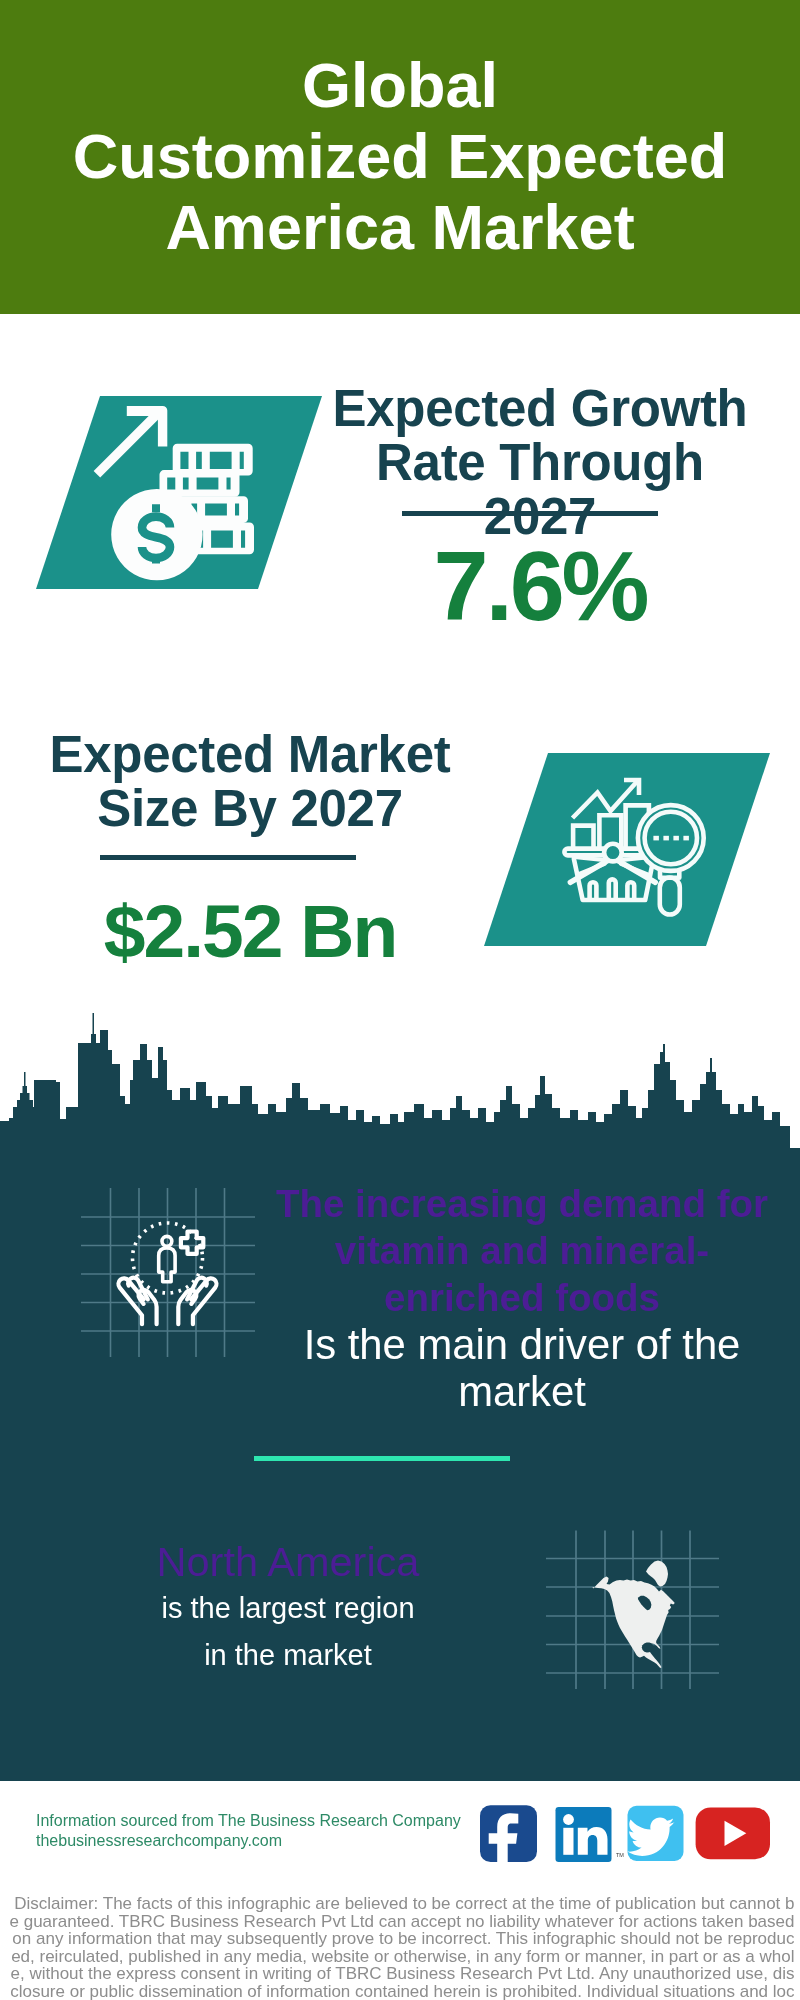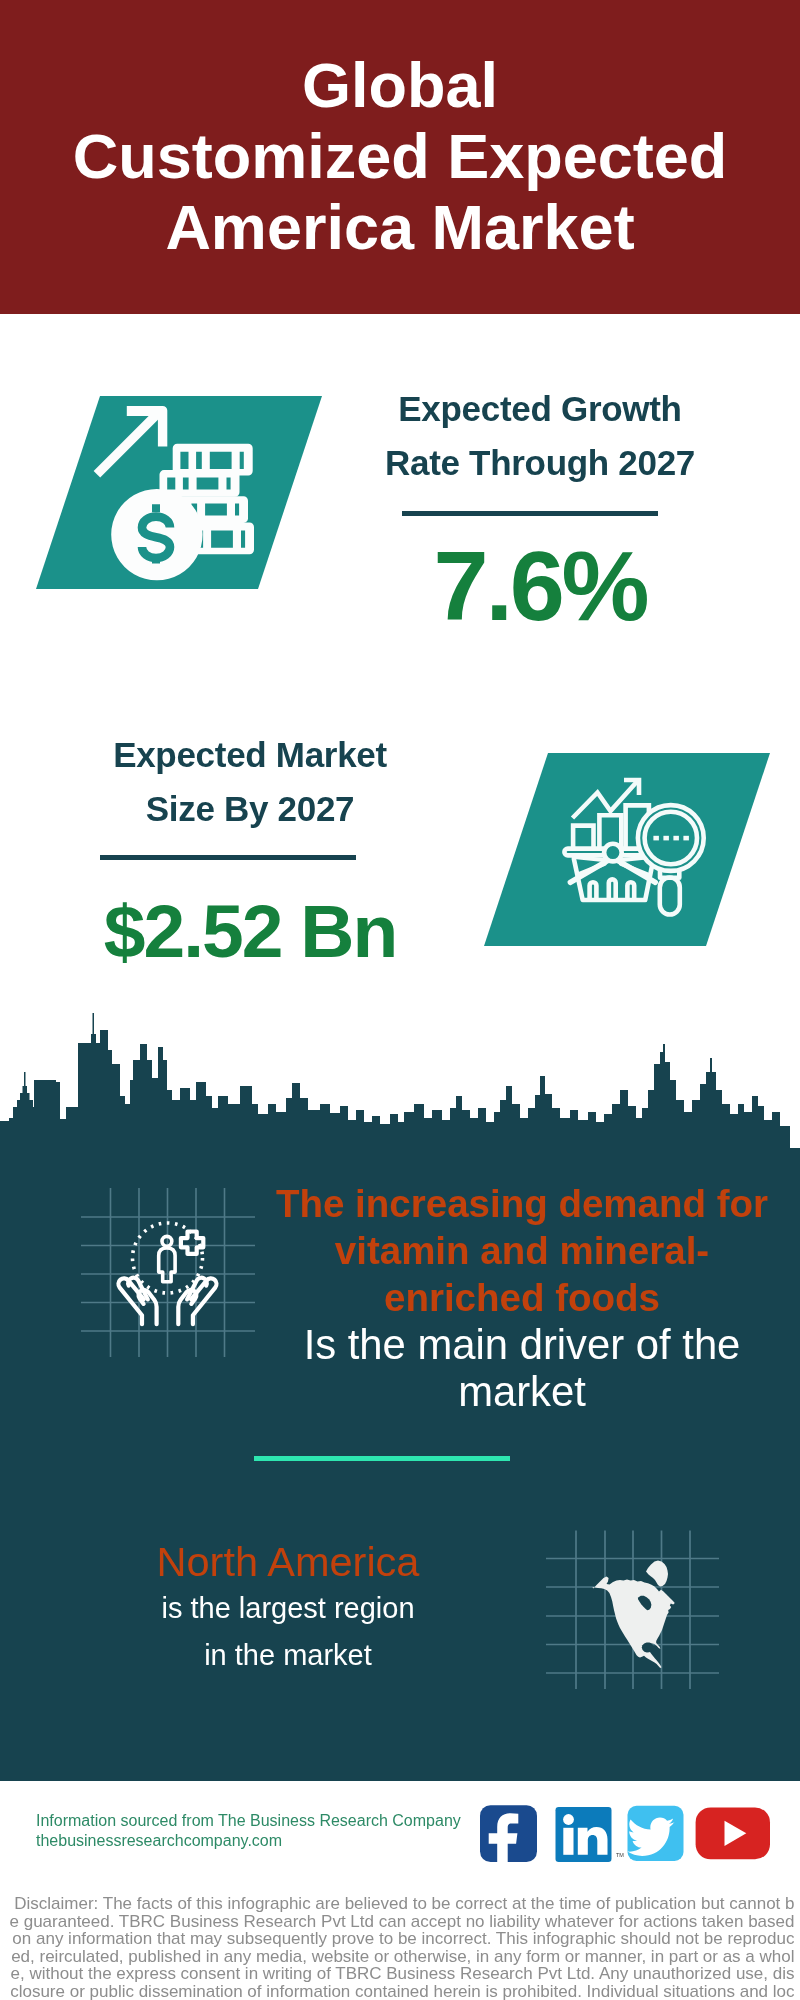--- a/index.html
+++ b/index.html
@@ -2,35 +2,35 @@
 <html><head>
 <meta charset="utf-8">
 <style>
   *{margin:0;padding:0;box-sizing:border-box;}
   html,body{width:800px;height:2000px;}
   body{font-family:"Liberation Sans",sans-serif;background:#fff;overflow:hidden;
        -webkit-font-smoothing:antialiased;}
   .page{position:relative;width:800px;height:2000px;background:#fff;overflow:hidden;}
 
   
-  .hdr{position:absolute;left:0;top:0;width:800px;height:314px;background:#7f1d1d;}
+  .hdr{position:absolute;left:0;top:0;width:800px;height:314px;background:#4d7c0f;}
   .hdr h1{position:absolute;left:0;right:0;top:50px;text-align:center;color:#fff;
     font-size:63px;font-weight:bold;line-height:71px;letter-spacing:0px;}
 
   
   .abs{position:absolute;}
-  .stat-head{position:absolute;color:#17434f;font-weight:bold;font-size:35px;
+  .stat-head{position:absolute;color:#17434f;font-weight:bold;font-size:51px;
     line-height:54px;text-align:center;letter-spacing:-0.3px;}
   .rule{position:absolute;height:5px;background:#17434f;}
   .stat-val{position:absolute;color:#15803d;font-weight:bold;font-size:99px;
     line-height:99px;text-align:center;letter-spacing:-3.2px;}
   .darkband{position:absolute;left:0;width:800px;background:#17434f;}
 
   
-  .hl{color:#c2410c;}
+  .hl{color:#4c1d95;}
   .dtxt{position:absolute;text-align:center;font-size:34px;line-height:48px;color:#fff;}
   .grule{position:absolute;height:5px;background:#2ee6b0;}
   .srcline{position:absolute;color:#2d8a66;font-size:16px;line-height:19.8px;letter-spacing:0px;}
   .disc{position:absolute;color:#8d8d8d;font-size:17px;line-height:17.6px;
     text-align:right;word-break:break-all;}
   .hairline{position:absolute;left:0;width:800px;height:2px;background:#17434f;}
 </style>
 </head>
 <body>
 

